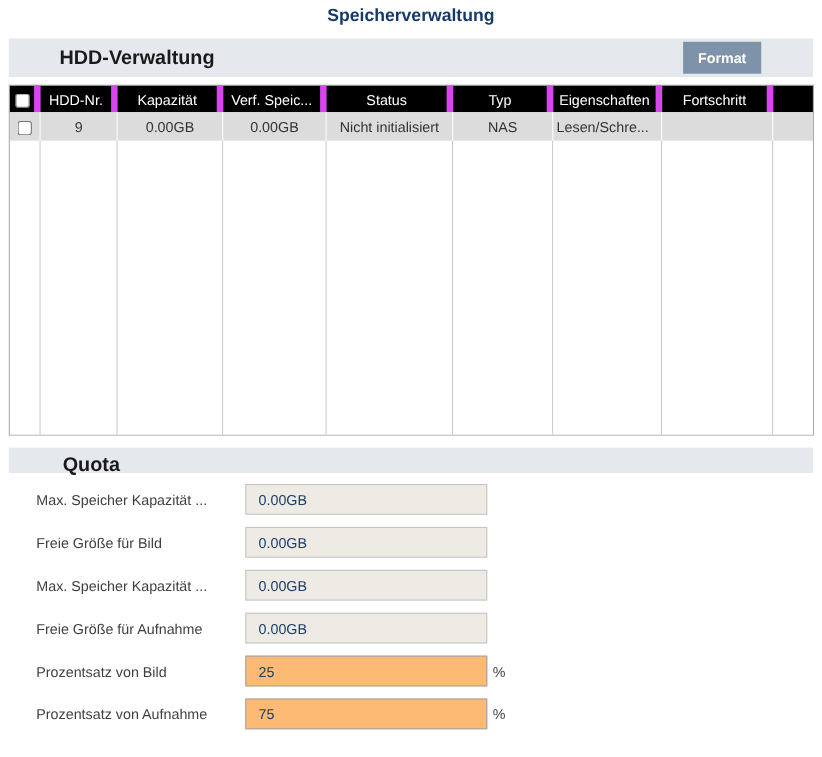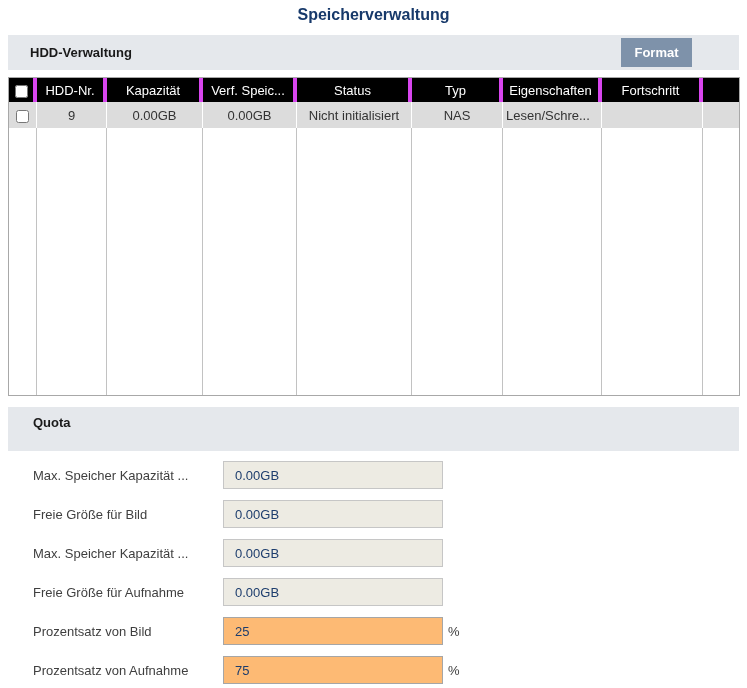--- a/index.html
+++ b/index.html
@@ -31,23 +31,24 @@
   .section-band{
     position:relative;
     margin-top:11px;
     height:35px;
     background:var(--band-bg);
   }
   .band-title{
     display:inline-block;
     padding-left:22px;
     line-height:35px;
-    font-size:13px;
+    font-size:18px;
     font-weight:bold;
     color:#1a1a1a;
+    margin-left:24px;
   }
   .format-btn{
     position:absolute;
     right:47px;
     top:3px;
     width:71px;
     height:29px;
     background:var(--btn-bg);
     color:var(--btn-text);
     border:none;
@@ -65,21 +66,21 @@
     border-spacing:0;
     border:1px solid var(--outer-border);
     font-size:13px;
   }
   table.hdd-table th{
     height:24px;
     background:var(--header-bg);
     color:#ffffff;
     font-weight:normal;
     text-align:center;
-    border-right:4px solid #d946ef;
+    border-right:6px solid #d946ef;
     overflow:hidden;
     white-space:nowrap;
   }
   table.hdd-table th:last-child{border-right:none;}
   table.hdd-table tr.data-row td{
     height:26px;
     background:var(--row-bg);
     color:#333;
     text-align:center;
     border-right:1px solid #ffffff;
@@ -88,21 +89,21 @@
   }
   table.hdd-table tr.data-row td:last-child{border-right:none;}
   table.hdd-table tr.data-row td.cell-left{text-align:left;padding-left:3px;}
   table.hdd-table tr.filler-row td{
     height:267px;
     background:#ffffff;
     border-right:1px solid var(--sep-gray);
   }
   table.hdd-table tr.filler-row td:last-child{border-right:none;}
 
-  .quota-band{height:44px;margin-top:11px;}
+  .quota-band{height:23px;margin-top:11px;}
   .quota-band .band-title{line-height:31px;padding-left:25px;}
 
   .quota-form{margin-top:10px;margin-left:25px;}
   .field-row{
     display:flex;
     align-items:center;
     height:28px;
     margin-bottom:11px;
   }
   .field-row label{

